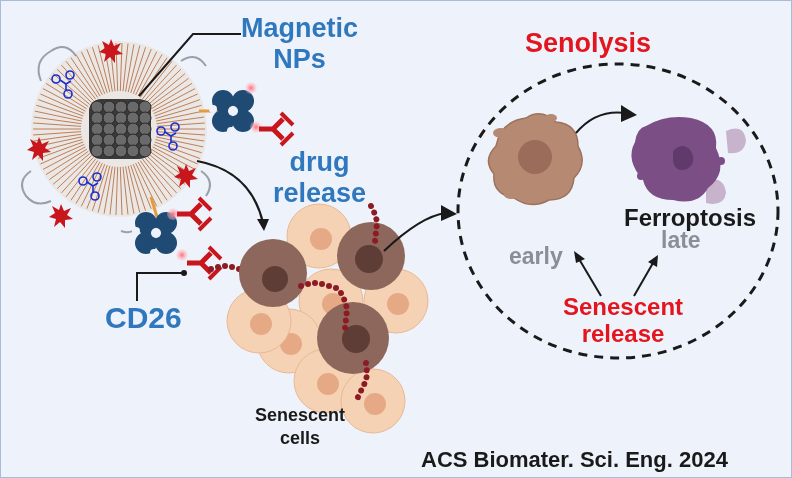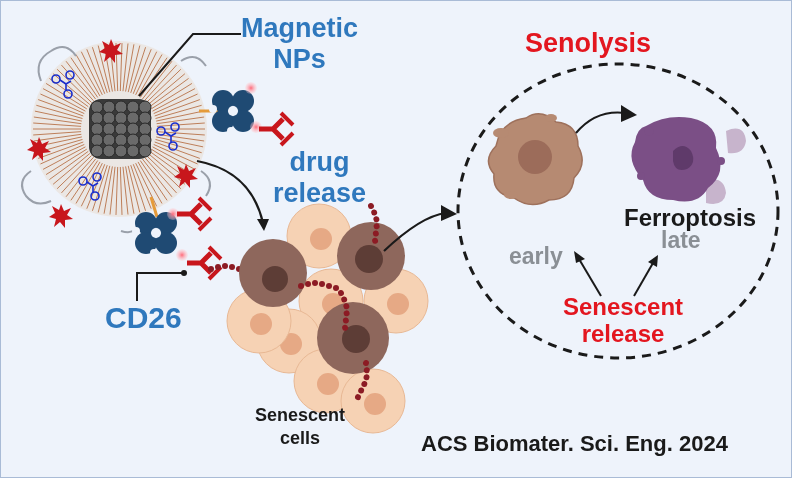--- a/index.html
+++ b/index.html
@@ -303,14 +303,14 @@
     <div style="margin-top:5px;">cells</div>
   </div>
   <div class="lbl red" style="left:524px;top:29px;font-size:27px;">Senolysis</div>
   <div class="lbl black" style="left:623px;top:205px;font-size:24px;text-align:center;">Ferroptosis</div>
   <div class="lbl grey" style="left:508px;top:244px;font-size:23px;">early</div>
   <div class="lbl grey" style="left:660px;top:228px;font-size:23px;">late</div>
   <div class="lbl red center" style="left:562px;top:294px;font-size:24px;">
     <div>Senescent</div>
     <div style="margin-top:3px;">release</div>
   </div>
-  <div class="lbl black" style="left:420px;top:432px;font-size:22px;">ACS Biomater. Sci. Eng. 2024</div>
+  <div class="lbl black" style="left:420px;top:448px;font-size:22px;">ACS Biomater. Sci. Eng. 2024</div>
 </div>
 
 </body></html>

